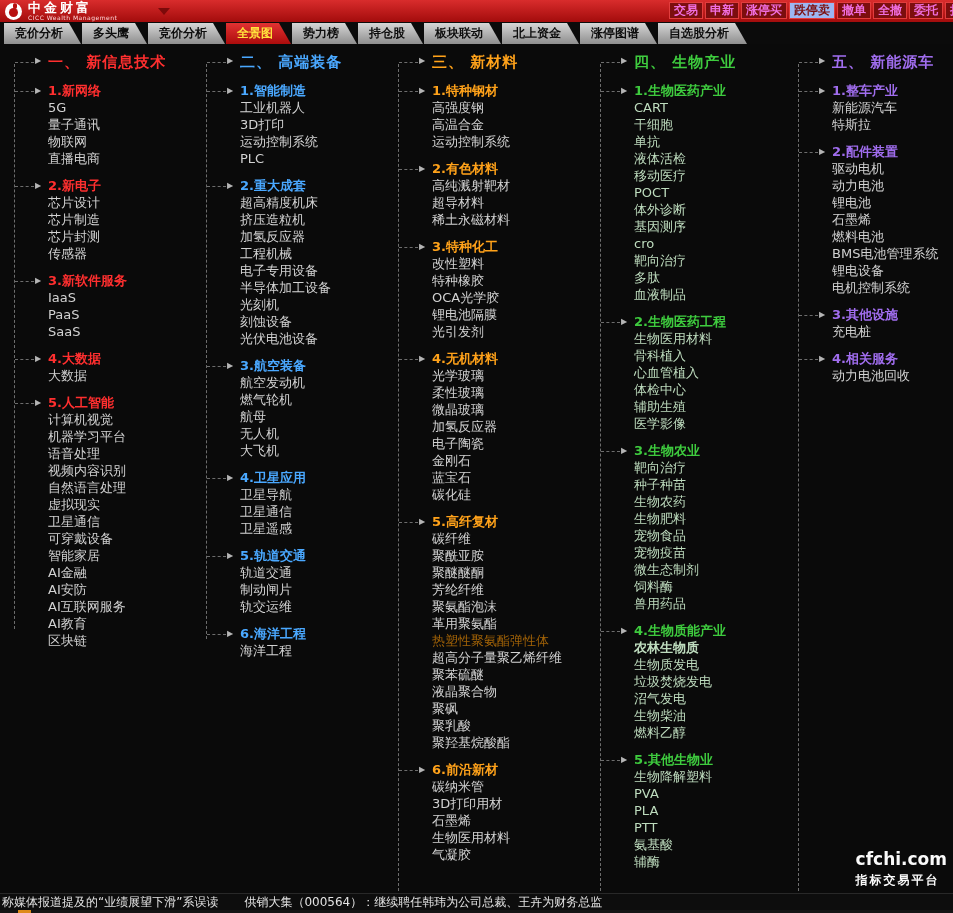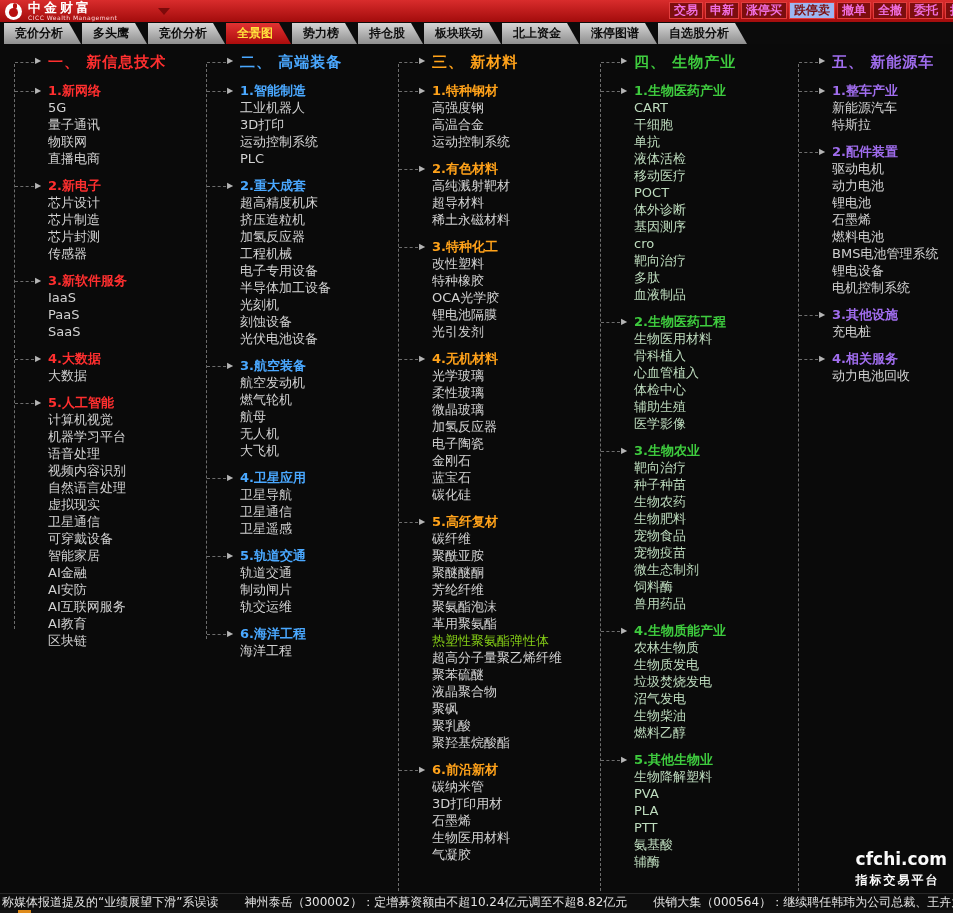--- a/index.html
+++ b/index.html
@@ -188,21 +188,21 @@
       <div class="row item"><span style="color: rgb(210, 210, 210);">金刚石</span></div>
       <div class="row item"><span style="color: rgb(210, 210, 210);">蓝宝石</span></div>
       <div class="row item"><span style="color: rgb(210, 210, 210);">碳化硅</span></div>
       <div class="row cat"><span class="dashline"></span><span class="tri">▶</span><span style="color: rgb(255, 162, 26);">5.高纤复材</span></div>
       <div class="row item"><span style="color: rgb(210, 210, 210);">碳纤维</span></div>
       <div class="row item"><span style="color: rgb(210, 210, 210);">聚酰亚胺</span></div>
       <div class="row item"><span style="color: rgb(210, 210, 210);">聚醚醚酮</span></div>
       <div class="row item"><span style="color: rgb(210, 210, 210);">芳纶纤维</span></div>
       <div class="row item"><span style="color: rgb(210, 210, 210);">聚氨酯泡沫</span></div>
       <div class="row item"><span style="color: rgb(210, 210, 210);">革用聚氨酯</span></div>
-      <div class="row item"><span style="color: #84cc16;">热塑性聚氨酯弹性体</span></div>
+      <div class="row item"><span style="color: #a16207;">热塑性聚氨酯弹性体</span></div>
       <div class="row item"><span style="color: rgb(210, 210, 210);">超高分子量聚乙烯纤维</span></div>
       <div class="row item"><span style="color: rgb(210, 210, 210);">聚苯硫醚</span></div>
       <div class="row item"><span style="color: rgb(210, 210, 210);">液晶聚合物</span></div>
       <div class="row item"><span style="color: rgb(210, 210, 210);">聚砜</span></div>
       <div class="row item"><span style="color: rgb(210, 210, 210);">聚乳酸</span></div>
       <div class="row item"><span style="color: rgb(210, 210, 210);">聚羟基烷酸酯</span></div>
       <div class="row cat"><span class="dashline"></span><span class="tri">▶</span><span style="color: rgb(255, 162, 26);">6.前沿新材</span></div>
       <div class="row item"><span style="color: rgb(210, 210, 210);">碳纳米管</span></div>
       <div class="row item"><span style="color: rgb(210, 210, 210);">3D打印用材</span></div>
       <div class="row item"><span style="color: rgb(210, 210, 210);">石墨烯</span></div>
@@ -236,21 +236,21 @@
       <div class="row item"><span style="color: rgb(190, 220, 190);">靶向治疗</span></div>
       <div class="row item"><span style="color: rgb(190, 220, 190);">种子种苗</span></div>
       <div class="row item"><span style="color: rgb(190, 220, 190);">生物农药</span></div>
       <div class="row item"><span style="color: rgb(190, 220, 190);">生物肥料</span></div>
       <div class="row item"><span style="color: rgb(190, 220, 190);">宠物食品</span></div>
       <div class="row item"><span style="color: rgb(190, 220, 190);">宠物疫苗</span></div>
       <div class="row item"><span style="color: rgb(190, 220, 190);">微生态制剂</span></div>
       <div class="row item"><span style="color: rgb(190, 220, 190);">饲料酶</span></div>
       <div class="row item"><span style="color: rgb(190, 220, 190);">兽用药品</span></div>
       <div class="row cat"><span class="dashline"></span><span class="tri">▶</span><span style="color: rgb(62, 203, 62);">4.生物质能产业</span></div>
-      <div class="row item"><span style="color: rgb(190, 220, 190);">农林生物质</span></div>
+      <div class="row item"><span style="color: rgb(190, 220, 190); font-weight: bold;">农林生物质</span></div>
       <div class="row item"><span style="color: rgb(190, 220, 190);">生物质发电</span></div>
       <div class="row item"><span style="color: rgb(190, 220, 190);">垃圾焚烧发电</span></div>
       <div class="row item"><span style="color: rgb(190, 220, 190);">沼气发电</span></div>
       <div class="row item"><span style="color: rgb(190, 220, 190);">生物柴油</span></div>
       <div class="row item"><span style="color: rgb(190, 220, 190);">燃料乙醇</span></div>
       <div class="row cat"><span class="dashline"></span><span class="tri">▶</span><span style="color: rgb(62, 203, 62);">5.其他生物业</span></div>
       <div class="row item"><span style="color: rgb(190, 220, 190);">生物降解塑料</span></div>
       <div class="row item"><span style="color: rgb(190, 220, 190);">PVA</span></div>
       <div class="row item"><span style="color: rgb(190, 220, 190);">PLA</span></div>
       <div class="row item"><span style="color: rgb(190, 220, 190);">PTT</span></div>
@@ -281,18 +281,17 @@
 
 <div class="watermark">
   <div class="wm-right">
     <div class="wm-domain">cfchi.com</div>
     <div class="wm-tag">指标交易平台</div>
   </div>
 </div>
 
 <div class="ticker">
     <span>称媒体报道提及的“业绩展望下滑”系误读</span>
-    <span>神州泰岳（300002）：定增募资额由不超10.24亿元调至不超8.82亿元</span>
     <span>供销大集（000564）：继续聘任韩玮为公司总裁、王卉为财务总监</span>
   </div>
 <div class="bottomstrip">
   <div class="orange"></div>
 </div>
 
 </body></html>

